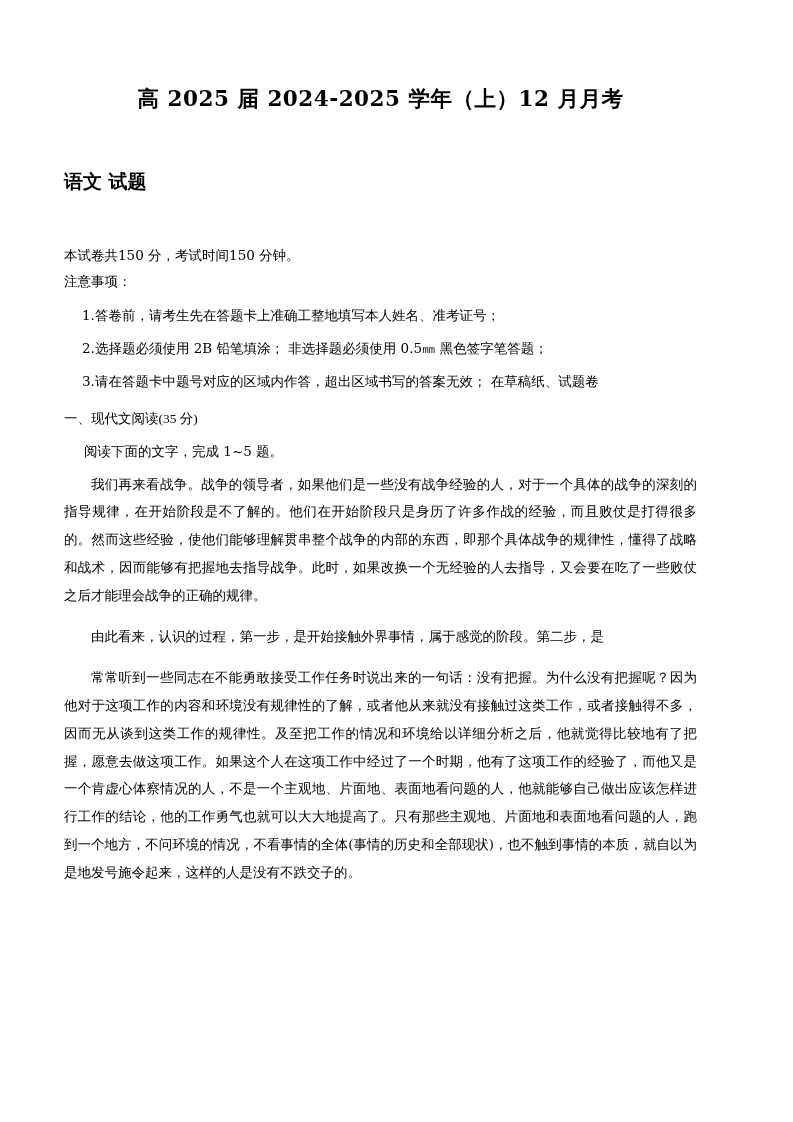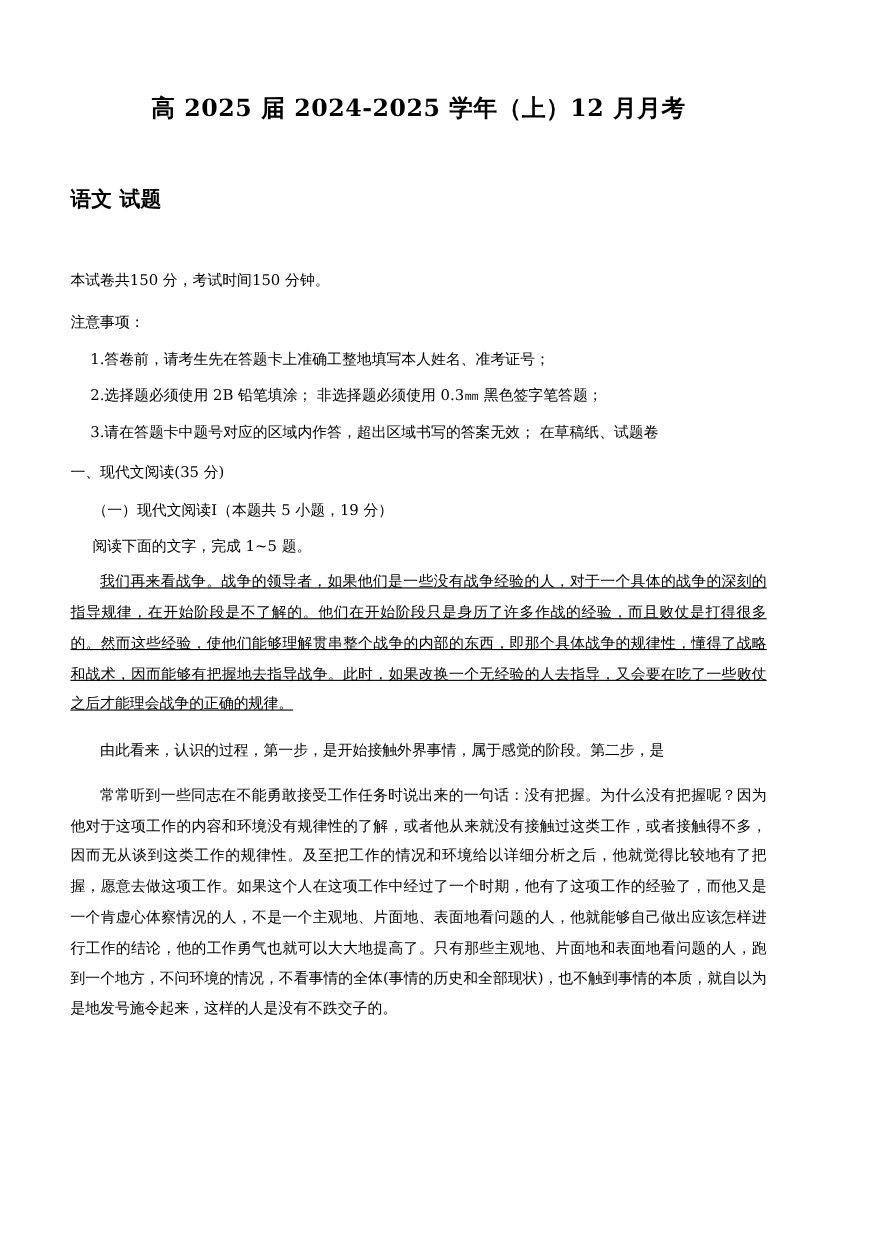--- a/index.html
+++ b/index.html
@@ -39,37 +39,38 @@
     line-height: 1.4;
   }
   .exam-info {
     text-align: left;
     font-size: 13.5px;
     margin-top: 50px;
     line-height: 1.5;
   }
   .notice-head {
     font-size: 13.5px;
-    margin-top: 18px;
+    margin-top: 6px;
     line-height: 1.6;
   }
   .notice-item {
     font-size: 13.5px;
     margin-top: 11px;
     line-height: 1.65;
     padding-left: 18px;
   }
   .notice-item.wrap {
     padding-left: 20px;
     text-indent: 0;
   }
   .section-title {
     font-size: 13.5px;
     margin-top: 16px;
     line-height: 1.6;
+    font-family: Liberation Serif, serif;
   }
   .sub-section {
     font-size: 13.5px;
     margin-top: 12px;
     line-height: 1.6;
     padding-left: 20px;
   }
   .instruction {
     font-size: 13.5px;
     margin-top: 11px;
@@ -85,43 +86,41 @@
   .body-para {
     font-size: 13.5px;
     line-height: 2.06;
     margin-top: 6px;
     text-indent: 2em;
     text-align: justify;
     text-justify: inter-ideograph;
   }
   .body-para:first-of-type {
     margin-top: 8px;
-    text-decoration: underline;
   }
 </style>
 </head>
 <body>
 
 <div class="page">
 
   <h1 class="doc-title">高 2025 届 2024-2025 学年（上）12 月月考</h1>
 
   <h2 class="doc-subtitle">语文  试题</h2>
 
   <div class="exam-info">本试卷共150 分，考试时间150 分钟。</div>
 
   <div class="notice-head">注意事项：</div>
 
   <div class="notice-item">1.答卷前，请考生先在答题卡上准确工整地填写本人姓名、准考证号；</div>
-  <div class="notice-item">2.选择题必须使用 2B 铅笔填涂；  非选择题必须使用 0.3㎜ 黑色签字笔答题；</div>
+  <div class="notice-item">2.选择题必须使用 2B 铅笔填涂；  非选择题必须使用 0.5㎜ 黑色签字笔答题；</div>
   <div class="notice-item">3.请在答题卡中题号对应的区域内作答，超出区域书写的答案无效；  在草稿纸、试题卷</div>
 
   <div class="section-title">一、现代文阅读(35 分)</div>
 
-  <div class="sub-section">（一）现代文阅读Ⅰ（本题共 5 小题，19 分）</div>
 
   <div class="instruction">阅读下面的文字，完成 1~5 题。</div>
 
 
   <p class="body-para">我们再来看战争。战争的领导者，如果他们是一些没有战争经验的人，对于一个具体的战争的深刻的指导规律，在开始阶段是不了解的。他们在开始阶段只是身历了许多作战的经验，而且败仗是打得很多的。然而这些经验，使他们能够理解贯串整个战争的内部的东西，即那个具体战争的规律性，懂得了战略和战术，因而能够有把握地去指导战争。此时，如果改换一个无经验的人去指导，又会要在吃了一些败仗之后才能理会战争的正确的规律。</p>
   <p class="body-para">由此看来，认识的过程，第一步，是开始接触外界事情，属于感觉的阶段。第二步，是</p>
   <p class="body-para">常常听到一些同志在不能勇敢接受工作任务时说出来的一句话：没有把握。为什么没有把握呢？因为他对于这项工作的内容和环境没有规律性的了解，或者他从来就没有接触过这类工作，或者接触得不多，因而无从谈到这类工作的规律性。及至把工作的情况和环境给以详细分析之后，他就觉得比较地有了把握，愿意去做这项工作。如果这个人在这项工作中经过了一个时期，他有了这项工作的经验了，而他又是一个肯虚心体察情况的人，不是一个主观地、片面地、表面地看问题的人，他就能够自己做出应该怎样进行工作的结论，他的工作勇气也就可以大大地提高了。只有那些主观地、片面地和表面地看问题的人，跑到一个地方，不问环境的情况，不看事情的全体(事情的历史和全部现状)，也不触到事情的本质，就自以为是地发号施令起来，这样的人是没有不跌交子的。</p>
 
 </div>
 

